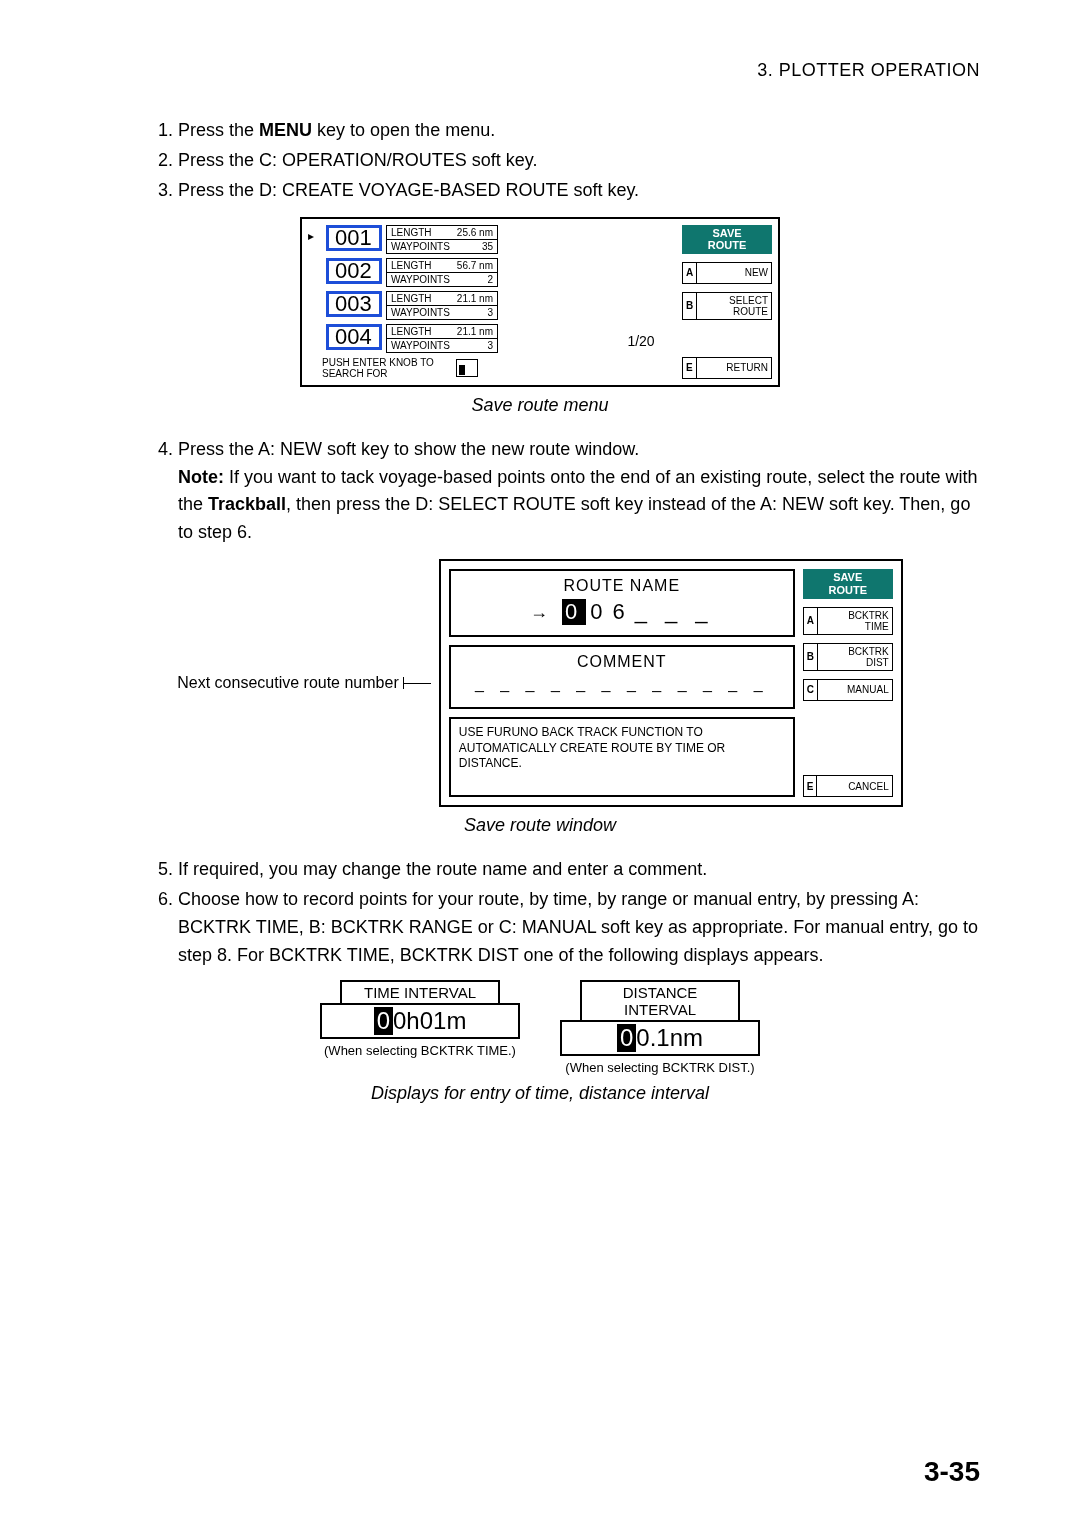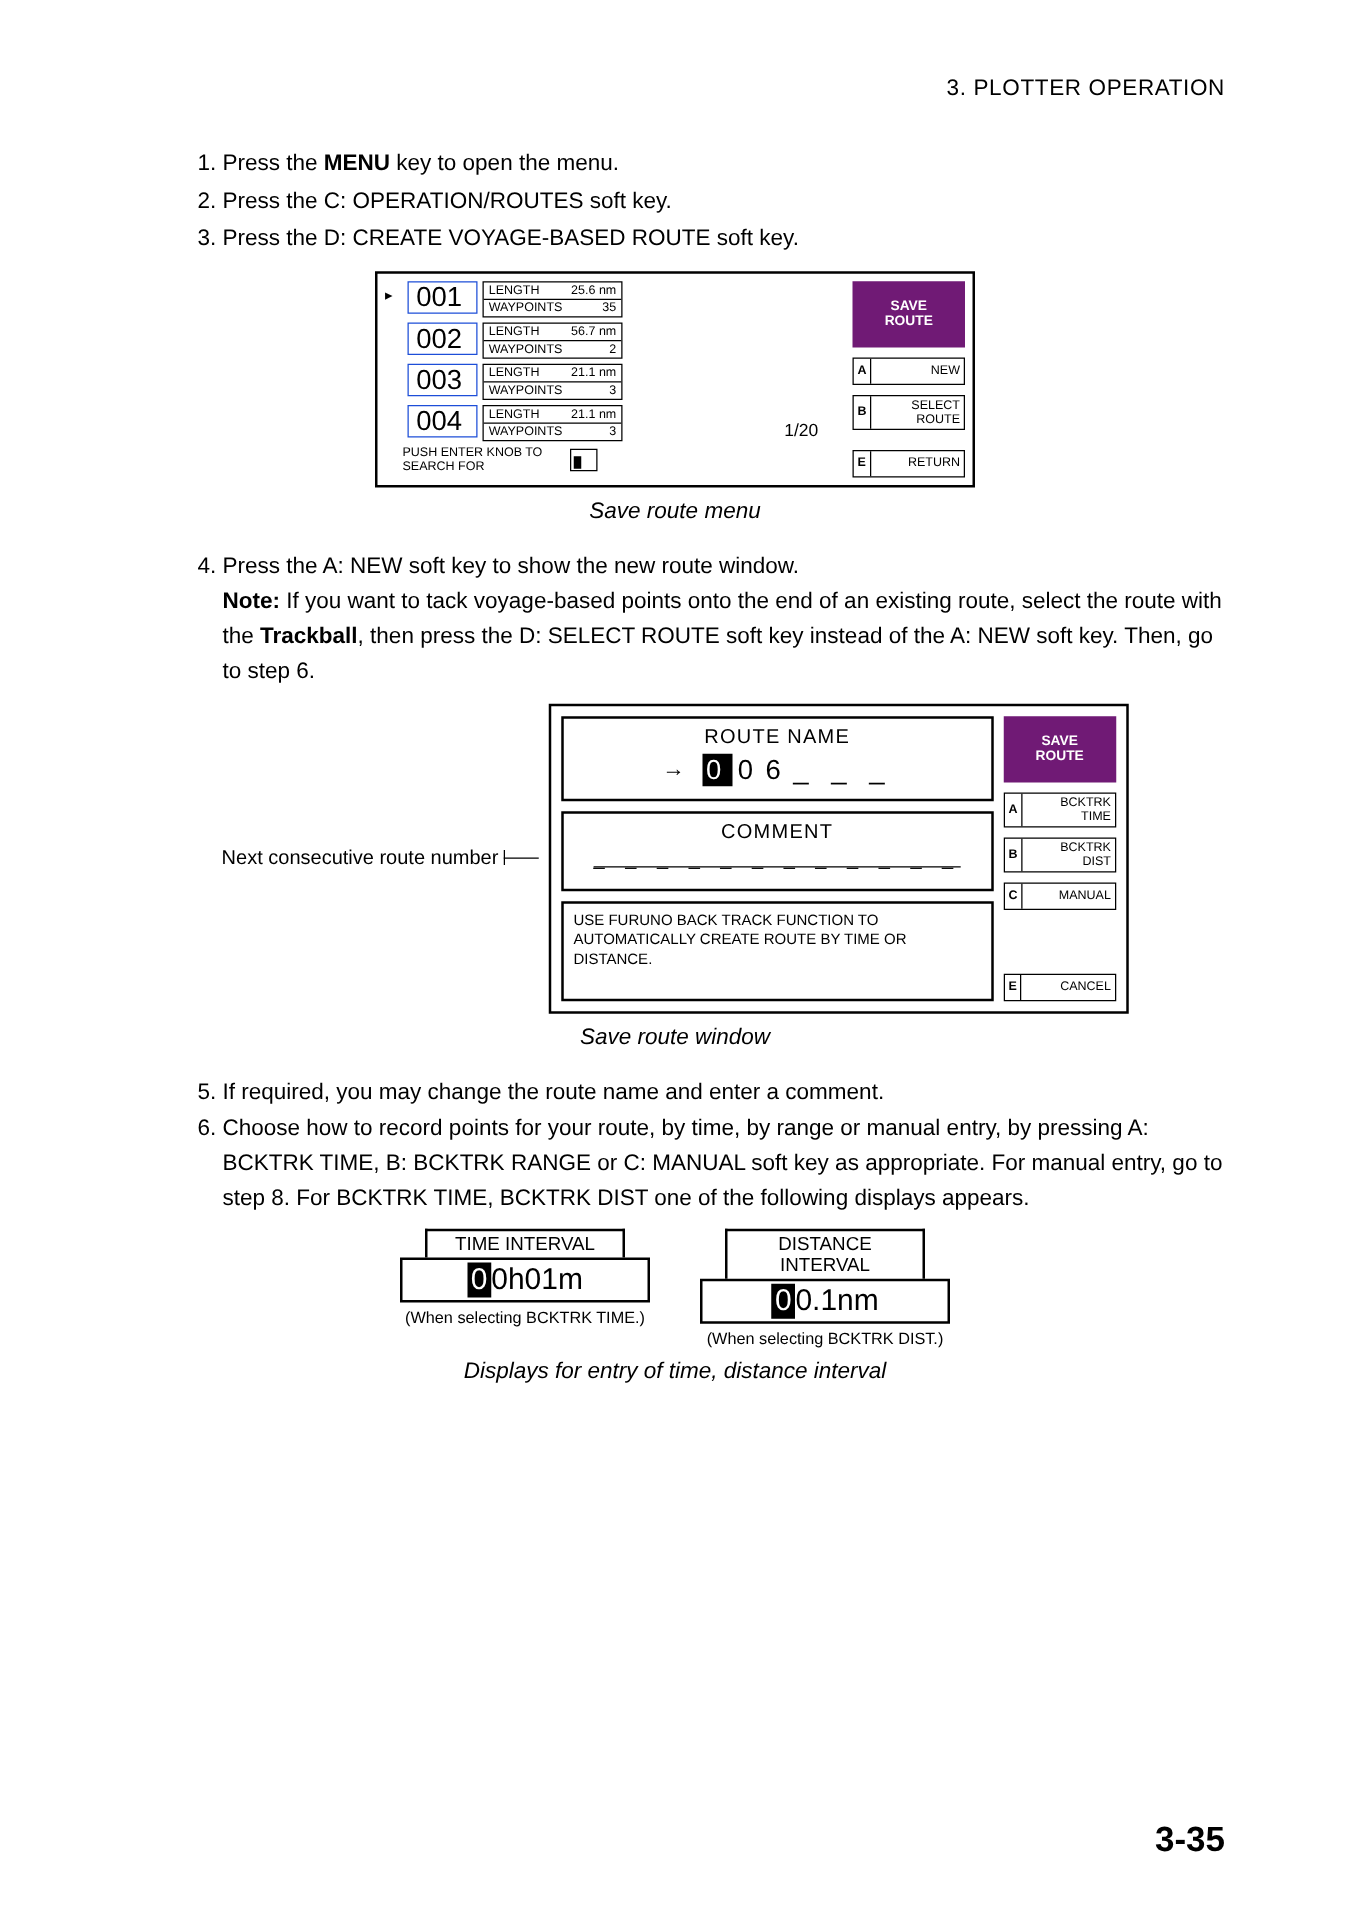--- a/index.html
+++ b/index.html
@@ -62,21 +62,21 @@
     align-items: flex-start;
     padding-top: 4px;
     font-size: 12px;
   }
   .entry-main {
     flex: 1;
     display: flex;
     gap: 4px;
   }
   .entry-num {
-    border: 1px solid #1d4ed8;
+    border: 3px solid #1d4ed8;
     padding: 0 6px;
     font-size: 22px;
     height: 26px;
     display: flex;
     align-items: center;
     min-width: 56px;
   }
   .entry-stats {
     border: 1px solid #000;
     font-size: 10px;
@@ -119,26 +119,26 @@
     font-size: 14px;
     padding-bottom: 30px;
   }
   .fig1-right {
     width: 90px;
     display: flex;
     flex-direction: column;
     gap: 8px;
   }
   .black-label {
-    background: #701a75;
+    background: #0f766e;
     color: #fff;
     font-size: 11px;
     font-weight: bold;
     text-align: center;
-    padding: 14px 2px;
+    padding: 2px 2px;
     line-height: 1.15;
   }
   .softkey {
     border: 1px solid #000;
     display: flex;
     font-size: 10px;
     align-items: stretch;
     min-height: 22px;
   }
   .softkey .k {
@@ -223,21 +223,21 @@
   }
   .cursor-char {
     display:inline-block; background:#000; color:#fff; padding:0 3px;
   }
   .comment-box {
     border: 2px solid #000;
     padding: 6px 8px 14px 8px;
     text-align: center;
   }
   .dashes {
-    font-size: 16px; letter-spacing: 6px; text-decoration: underline;
+    font-size: 16px; letter-spacing: 6px;
   }
   .info-box {
     border: 2px solid #000;
     padding: 6px 8px;
     font-size: 12px;
     line-height: 1.3;
     min-height: 80px;
   }
   .fig2-right {
     width: 90px;

